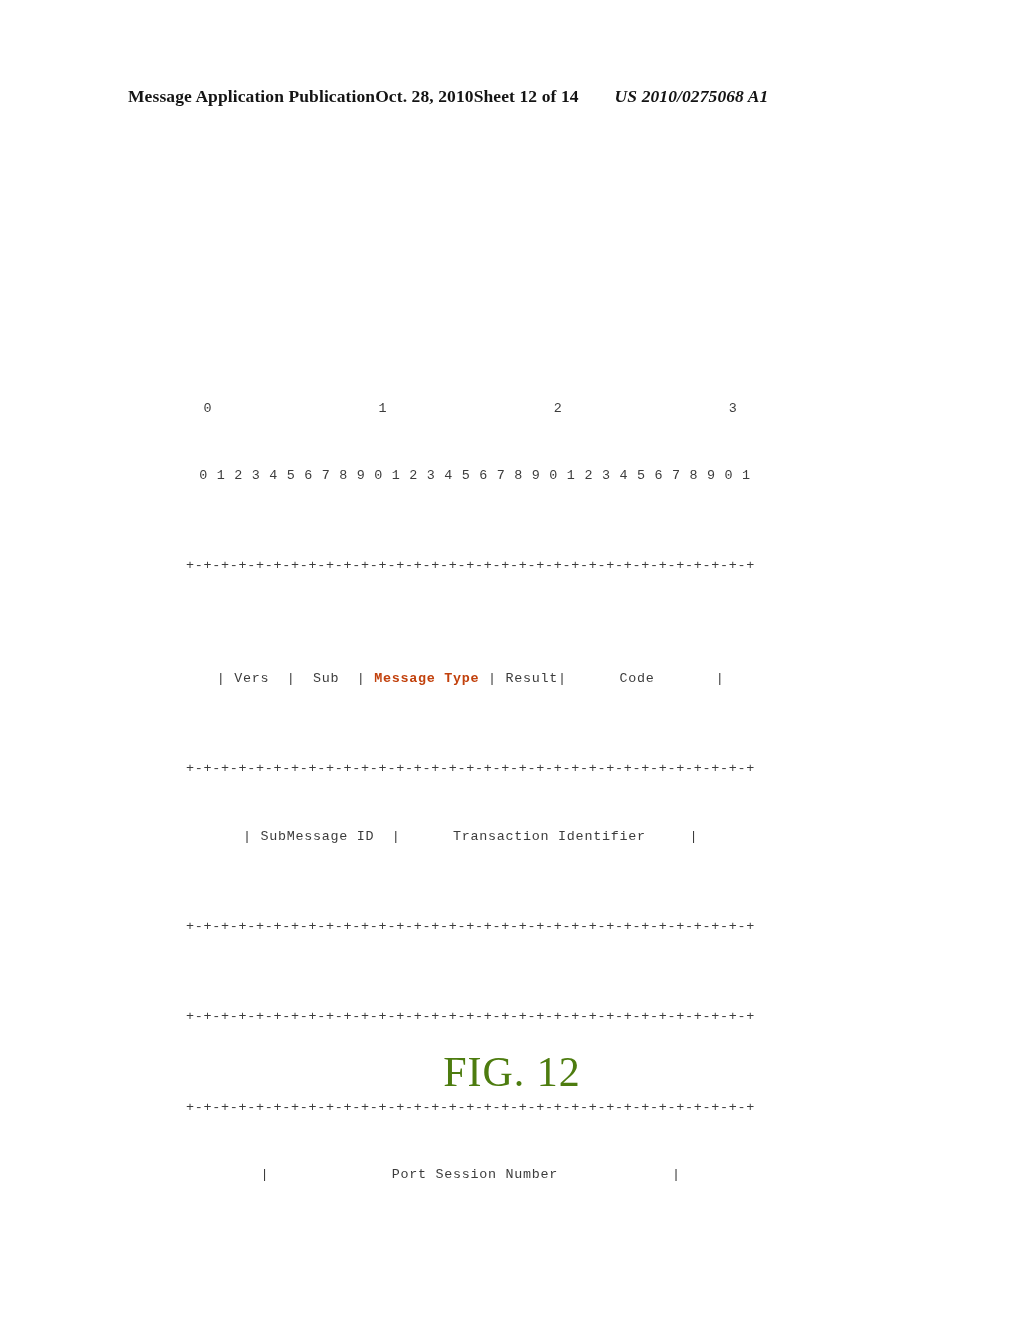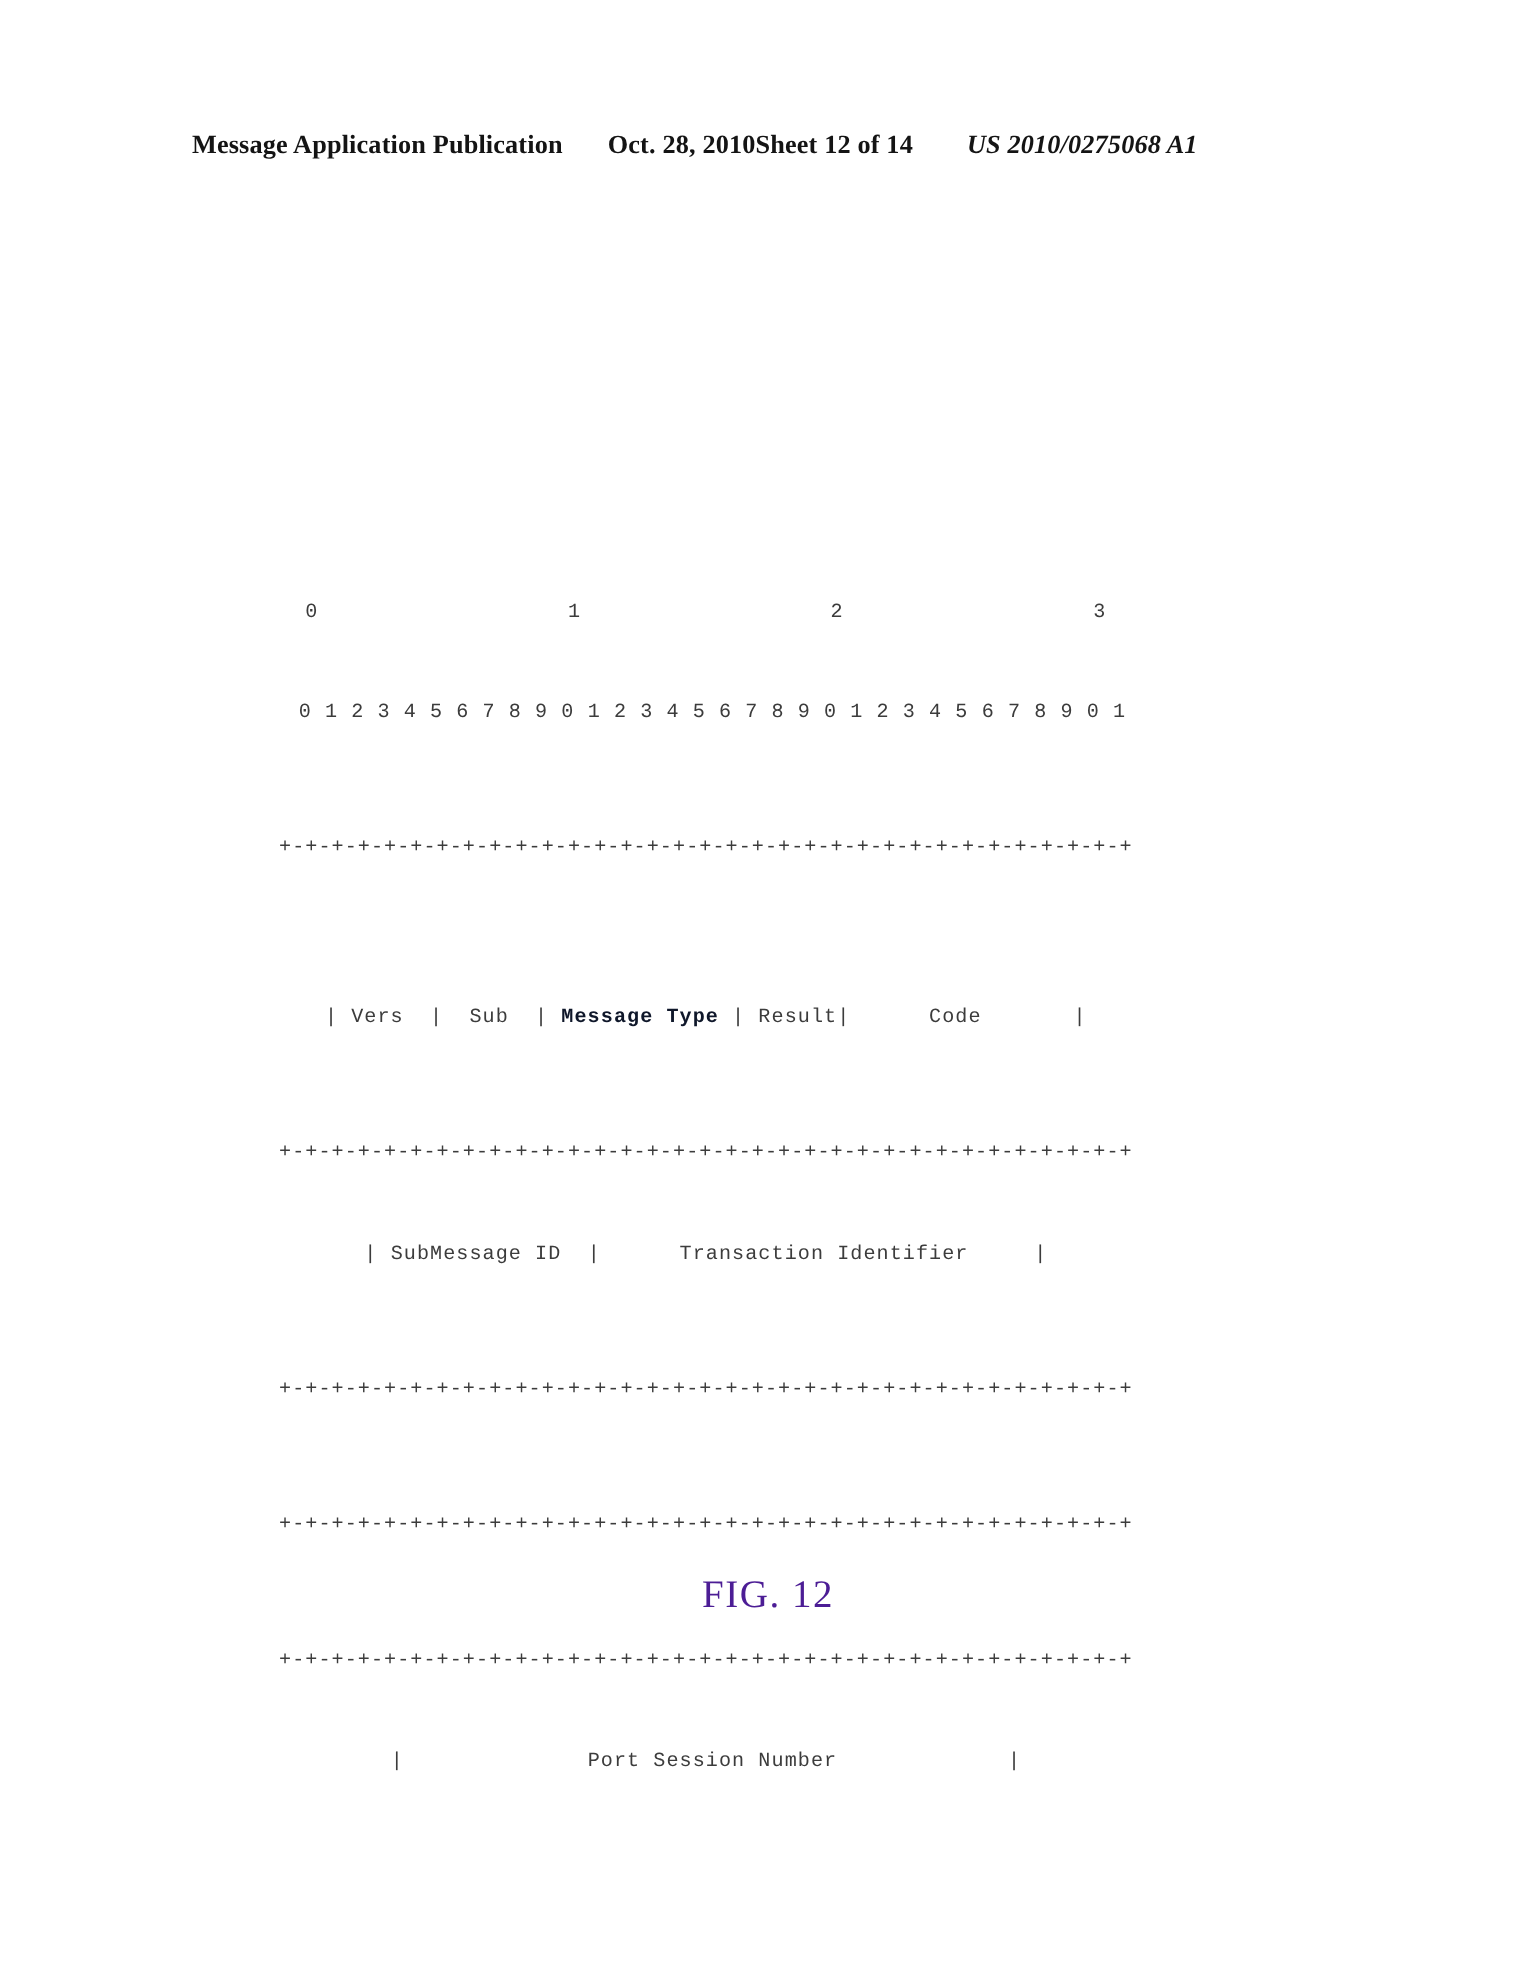--- a/index.html
+++ b/index.html
@@ -26,21 +26,21 @@
     display: flex;
     align-items: baseline;
     white-space: nowrap;
     font-family: "Liberation Serif", serif;
     font-weight: bold;
     font-size: 17.5px;
     letter-spacing: 0.1px;
     color: #141414;
   }
   .page-header .hdr-pub      { }
-  .page-header .hdr-date     { margin-left: 30px; }
+  .page-header .hdr-date     { }
   .page-header .hdr-sheet    { }
   .page-header .hdr-patno    { margin-left: 36px; font-style: italic; }
 
   
   .diagram {
     position: absolute;
     top: 330px;
     left: 186px;
     font-family: "Liberation Mono", "DejaVu Sans Mono", monospace;
     font-size: 13.4px;
@@ -53,34 +53,34 @@
   .diagram .ln {
     white-space: pre;
     display: block;
     height: 22.55px;
     text-align: center;
   }
   
   .diagram b,
   .diagram .bold {
     font-weight: bold;
-    color: #0f172a;
+    color: #c2410c;
   }
 
   
   .fig-caption {
     position: absolute;
     top: 1048px;
     left: 0;
     width: 1024px;
     text-align: center;
     font-family: "Liberation Serif", serif;
-    font-size: 26px;
+    font-size: 42px;
     letter-spacing: 1px;
-    color: #4c1d95;
+    color: #4d7c0f;
   }
 </style>
 </head>
 <body>
 
 <div class="page-header">
   <span class="hdr-pub">Message Application Publication</span>
   <span class="hdr-date">Oct. 28, 2010</span>
   <span class="hdr-sheet">Sheet 12 of 14</span>
   <span class="hdr-patno">US 2010/0275068 A1</span>

